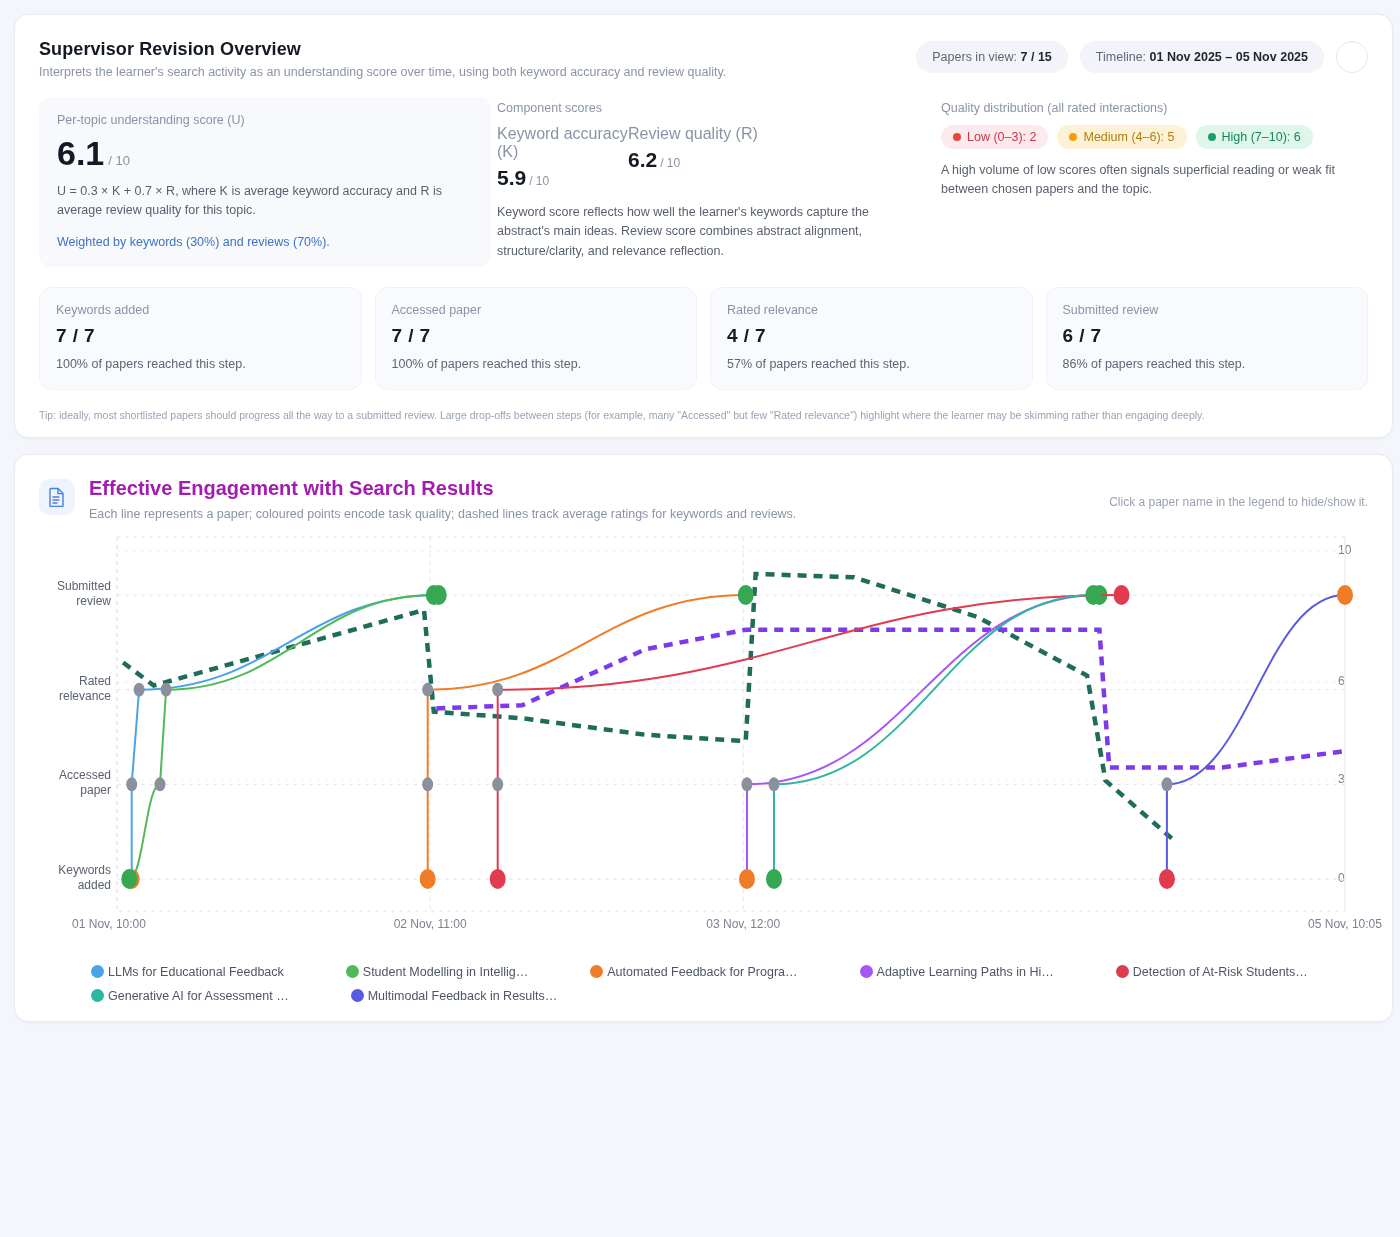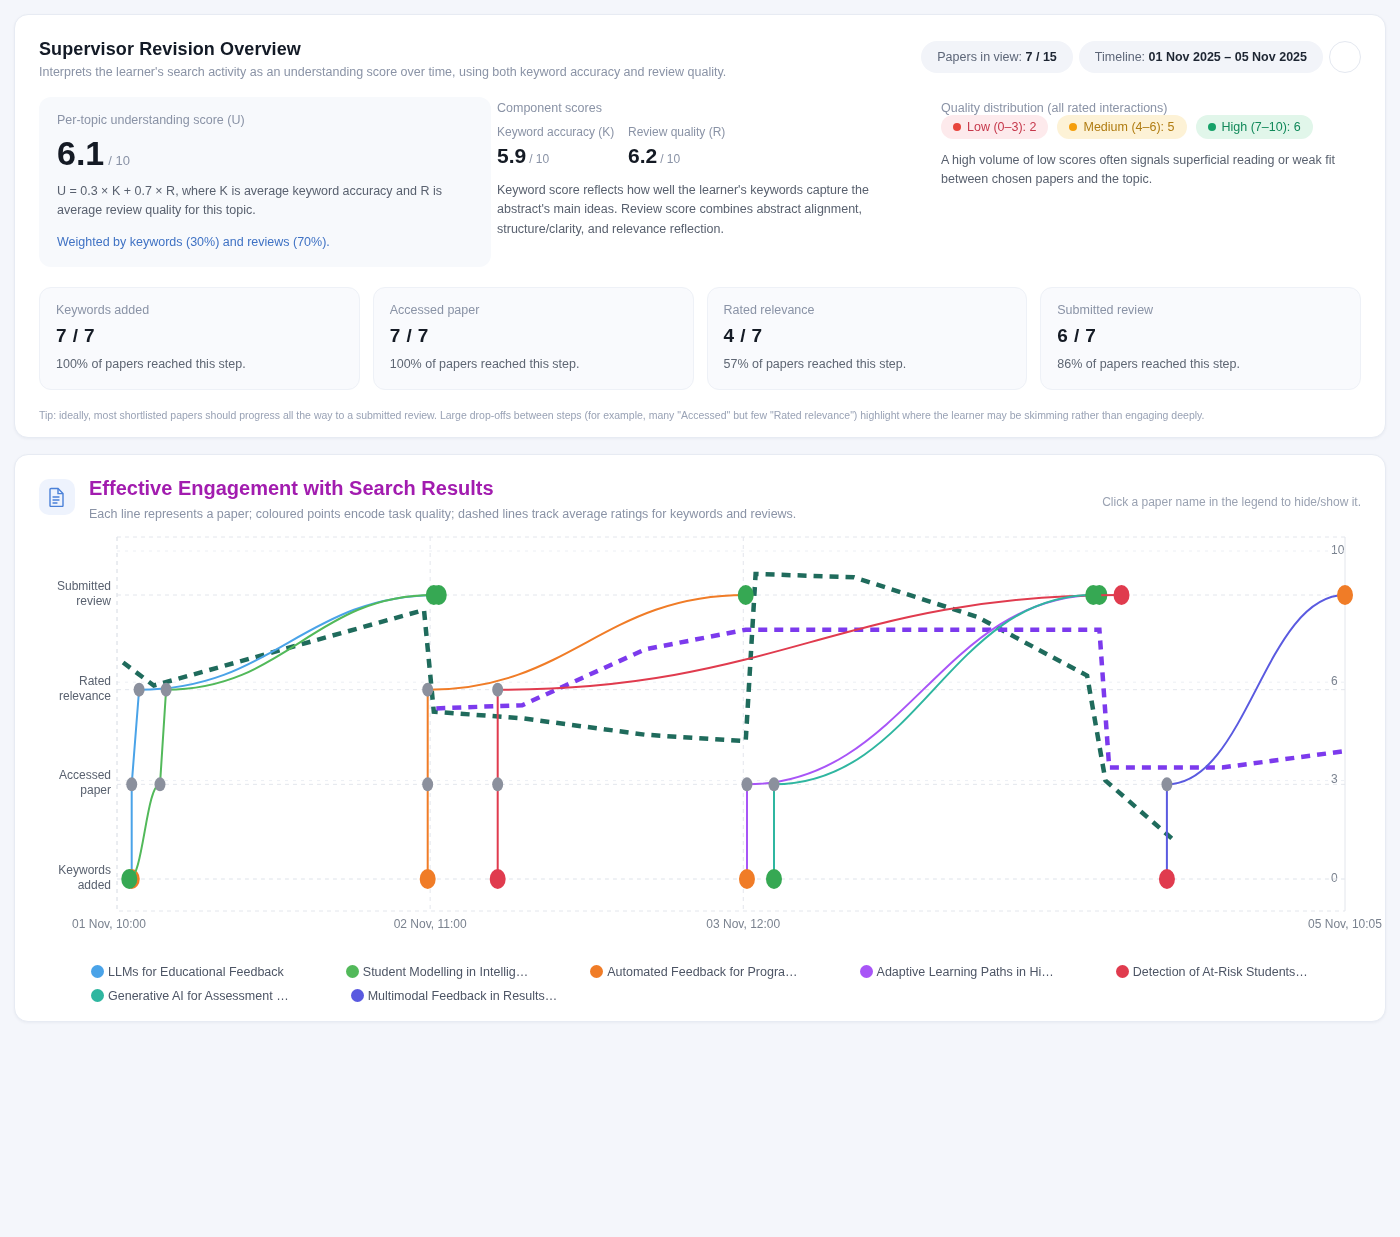--- a/index.html
+++ b/index.html
@@ -4,34 +4,34 @@
 <style>
   * { box-sizing: border-box; }
   html, body { margin:0; padding:0; }
   body {
     width:1400px; height:1237px;
     background:#f4f6fb;
     font-family:"Liberation Sans", sans-serif;
     color:#1f2733;
     -webkit-font-smoothing:antialiased;
   }
-  .page { width:1400px; height:1015px; position:relative; padding:14px 14px 0 14px; }
+  .page { width:1400px; height:1015px; position:relative; padding:14px 7px 0 14px; }
 
   
   .card {
     background:#ffffff;
     border-radius:14px;
     border:1px solid #e7ebf3;
     box-shadow:0 1px 3px rgba(25,40,80,.05);
   }
   .panel-overview { position:relative; padding:24px 24px 14px 24px; }
   .ov-head { display:flex; align-items:flex-start; justify-content:space-between; }
   .ov-title { font-size:18px; font-weight:600; color:#131a26; letter-spacing:.1px; }
   .ov-sub { font-size:12.5px; color:#8a93a6; margin-top:5px; }
-  .ov-chips { display:flex; align-items:center; gap:6px; margin-top:2px;text-align:center; }
+  .ov-chips { display:flex; align-items:center; gap:12px; margin-top:2px;text-align:center; }
   .chip {
     background:#f2f4f9; border-radius:999px; padding:9px 16px;
     font-size:12.5px; color:#5d6piece;
     color:#5d6678; white-space:nowrap;
   }
   .chip b { color:#1d2532; font-weight:700; }
   .collapse-btn {
     width:32px; height:32px; border-radius:50%;
     border:1px solid #e4e8f0; background:#fff;
     display:flex; align-items:center; justify-content:center;
@@ -47,29 +47,29 @@
   .u-card {
     background:#f7f9fc; border-radius:12px; padding:16px 18px 18px 18px;
   }
   .small-label { font-size:12.5px; color:#8a93a6; }
   .bignum { font-size:34px; font-weight:700; color:#141a24; line-height:1.1; margin-top:8px; }
   .bignum .den { font-size:13px; font-weight:400; color:#8a93a6; margin-left:4px; }
   .u-desc { font-size:12.5px; color:#59616f; line-height:1.5; margin-top:10px; }
   .u-note { font-size:12.5px; color:#3f72c4; margin-top:15px; }
 
   .comp { padding:4px 16px 0 6px; }
-  .comp-col-label { font-size:12px; color:#8a93a6; }
+  .comp-col-label { font-size:16px; color:#8a93a6; }
   .comp-cols { display:flex; }
   .comp-col { width:131px; }
   .comp-val { font-size:21px; font-weight:700; color:#141a24; margin-top:5px; }
   .comp-val .den { font-size:12px; font-weight:400; color:#8a93a6; margin-left:3px; }
   .comp-desc { font-size:12.5px; color:#59616f; line-height:1.55; margin-top:13px; max-width:420px; }
 
   .qual { padding:4px 0 0 6px; }
-  .pills { display:flex; gap:9px; }
+  .pills { display:flex; gap:9px; margin-top:10px; }
   .pill { border-radius:999px; padding:5px 12px; font-size:12.5px; display:flex; align-items:center; gap:6px; }
   .pill .dot { width:8px; height:8px; border-radius:50%; display:inline-block; }
   .pill-low { background:#fdeaec; color:#c6384b; }
   .pill-med { background:#fdf2d6; color:#b07c12; }
   .pill-high { background:#e1f6ea; color:#11895a; }
   .qual-desc { font-size:12.5px; color:#59616f; line-height:1.55; margin-top:12px; max-width:450px; }
 
   .steps { display:grid; grid-template-columns:repeat(4,1fr); gap:13px; margin-top:20px; }
   .step {
     background:#f9fafd; border:1px solid #eef1f7; border-radius:12px;

